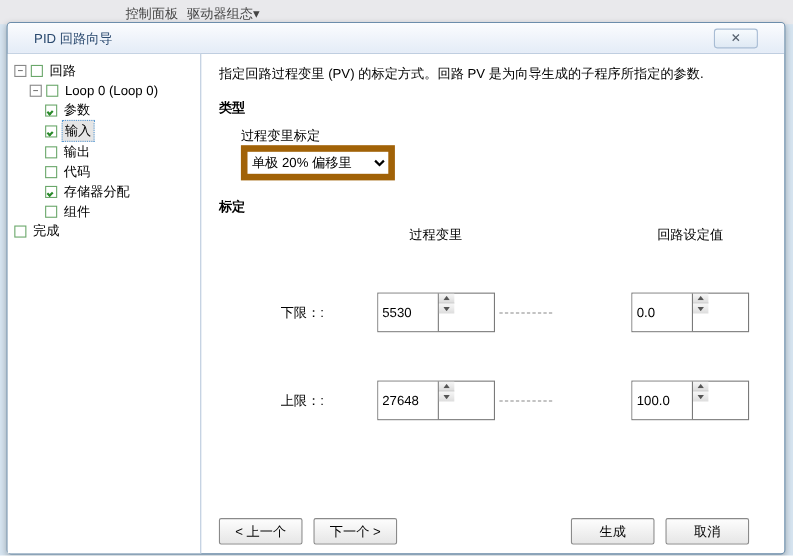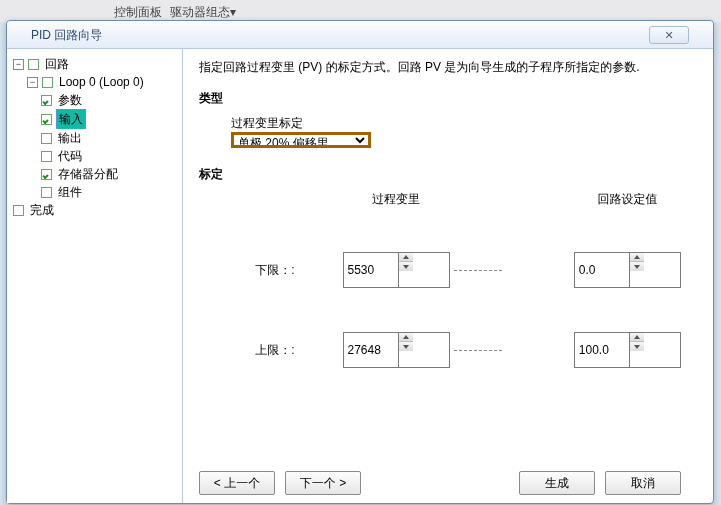--- a/index.html
+++ b/index.html
@@ -28,30 +28,30 @@
   .tree {
     width: 176px; border-right:1px solid #b9c9dd; padding:6px 4px 6px 6px; background:#fff; overflow:auto;
   }
   .tree ul { list-style:none; margin:0; padding:0 0 0 14px; }
   .tree > ul { padding-left:0; }
   .tree li { line-height:18px; white-space:nowrap; }
   .node { display:flex; align-items:center; gap:4px; }
   .exp { width:11px; height:11px; border:1px solid #888; display:inline-flex;align-items:center;justify-content:center;font-size:9px;line-height:9px;color:#333;background:#fff;}
   .sq { width:11px; height:11px; border:1px solid #6aa76a; display:inline-block; position:relative; background:#fff;}
   .sq.ck::after { content:""; position:absolute; left:1px; top:4px; width:3px; height:2px; border-left:2px solid #2a8a2a; border-bottom:2px solid #2a8a2a; transform:rotate(-45deg); }
-  .tree .sel { background:#14b8a6; border:1px dotted #5a9bd5; padding:0 2px; }
+  .tree .sel { background:#e5e5e5; border:1px dotted #5a9bd5; padding:0 2px; }
   .tree .lbl { padding:0 2px; }
   .content { flex:1; padding:10px 32px 8px 16px; position:relative; display:flex; flex-direction:column; }
   .desc { margin-bottom:14px; }
   .sect { margin-bottom:16px; }
   .sect-title { font-weight:bold; margin-bottom:8px; }
-  .sub-indent { margin-left:32px; }
+  .sub-indent { margin-left:20px; }
   .select-wrap { display:inline-flex; }
   select.combo {
-    width:140px; height:16px; border:3px solid #a16207; font-size:12px; background:#fff;
+    width:140px; height:32px; border:6px solid #a16207; font-size:12px; background:#fff;
   }
   .grid { display:grid; grid-template-columns:auto auto auto auto; column-gap:50px; row-gap:6px; align-items:center; margin-left:20px;gap:44px;}
   .colhdr { text-align:center; }
   .lbl-right { text-align:right; padding-right:4px; }
   .spin { display:inline-flex; border:1px solid #7a7a7a; height:36px; background:#fff; }
   .spin input { border:none; width:54px; padding:0 4px; font-size:12px; outline:none; }
   .spin .sbtns { display:flex; flex-direction:column; border-left:1px solid #7a7a7a; }
   .spin .sb { width:14px; height:9px; background:linear-gradient(#f7f7f7,#ddd); border-bottom:1px solid #bbb; display:flex;align-items:center;justify-content:center;}
   .spin .sb:last-child{border-bottom:none;}
   .spin svg{display:block;}

